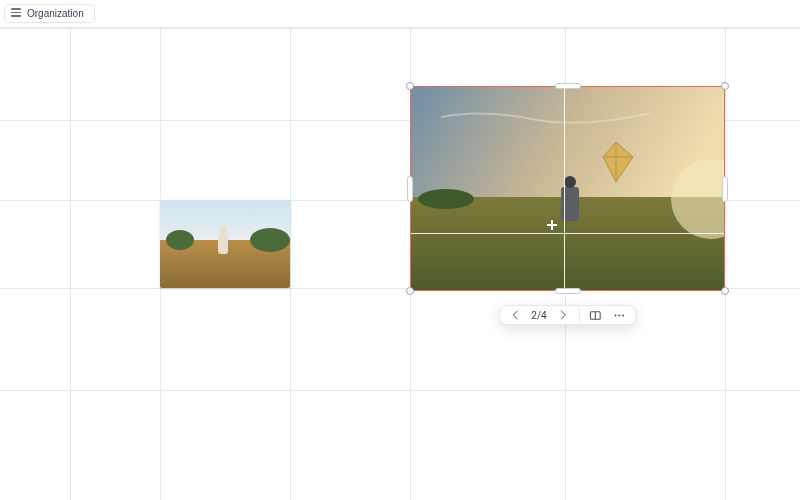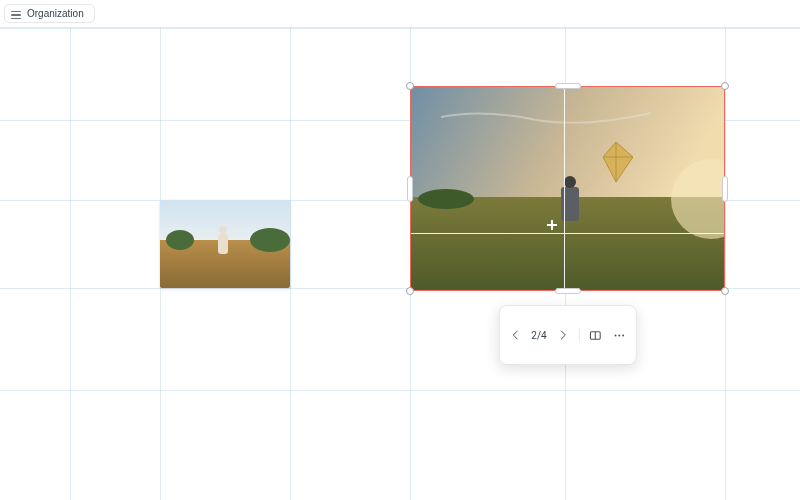--- a/index.html
+++ b/index.html
@@ -10,21 +10,21 @@
       top: 0; left: 0; right: 0;
       height: 28px;
       background: #fff;
       border-bottom: 1px solid #e5e7eb;
       z-index: 20;
     }
 
     .org-button {
       position: absolute;
       top: 4px; left: 4px;
-      display: flex; align-items: flex-end; gap: 6px;
+      display: flex; align-items: flex-start; gap: 6px;
       padding: 3px 10px 3px 6px;
       background: #fff;
       border: 1px solid #e5e7eb;
       border-radius: 5px;
       font-size: 10px;
       color: #374151;
       cursor: pointer;
       z-index: 21;
     }
     .org-button .ham { display: flex; flex-direction: column; gap: 2px; }
@@ -91,21 +91,21 @@
     .handle-mid.hr { left:100%; top:50%; width:6px; height:26px; transform:translate(-50%,-50%); }
 
     .toolbar {
       position: absolute;
       left: 50%; top: 100%;
       transform: translate(-50%, 14px);
       display: flex; align-items: center; gap: 8px;
       background: #fff;
       border: 1px solid #e5e7eb;
       border-radius: 8px;
-      padding: 21px 8px;
+      padding: 1px 8px;
       box-shadow: 0 4px 14px rgba(0,0,0,0.12);
       font-size: 10px; color: #374151;
       white-space: nowrap;
     }
     .toolbar .btn {
       width: 16px; height: 16px;
       display: flex; align-items: center; justify-content: center;
       color: #4b5563;
       cursor: pointer;
     }

